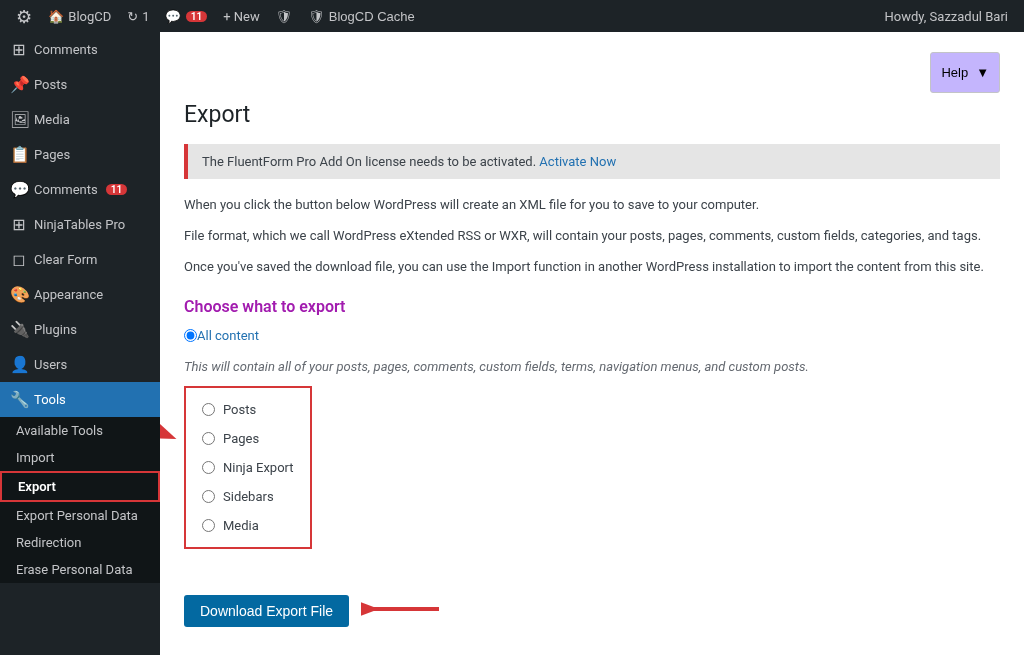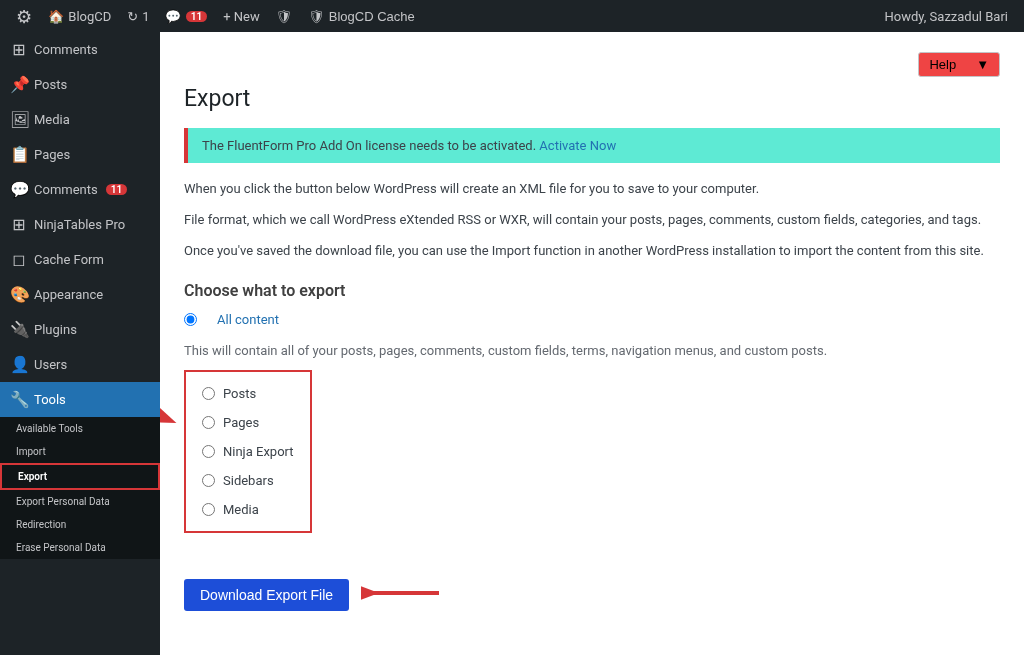--- a/index.html
+++ b/index.html
@@ -90,21 +90,21 @@
       border-radius: 10px;
       padding: 0 5px;
       font-size: 10px;
       font-weight: 600;
       margin-left: 2px;
     }
 
     .sidebar-submenu { background: #101517; }
     .sidebar-submenu .sidebar-item {
       padding: 6px 10px 6px 16px;
-      font-size: 10px;
+      font-size: 13px;
       color: #c3c4c7;
       align-items: flex-end;
     }
     .sidebar-submenu .sidebar-item.active-sub {
       color: #fff;
       font-weight: 600;
       background: #101517;
     }
     .sidebar-submenu .sidebar-item.active-sub.highlighted {
       border: 2px solid #d63638;
@@ -127,78 +127,78 @@
       position: relative;
     }
 
     
     .help-bar {
       display: flex;
       justify-content: flex-end;
       margin-bottom: 8px;
     }
     .help-btn {
-      background: #ef4444;
+      background: #c4b5fd;
       border: 1px solid #c3c4c7;
       border-radius: 3px;
-      padding: 4px 10px;
-      cursor: pointer;
-      font-size: 13px;
-      display: flex;
-      align-items: center;
-      gap: 20px;
+      padding: 12px 10px;
+      cursor: pointer;
+      font-size: 13px;
+      display: flex;
+      align-items: center;
+      gap: 8px;
     }
 
     
     .page-title {
       font-size: 23px;
       font-weight: 400;
       color: #1d2327;
       margin-bottom: 16px;
     }
 
     .notice-warning {
       border-left: 4px solid #d63638;
-      background: #5eead4;
+      background: #e5e5e5;
       padding: 10px 14px;
       margin-bottom: 16px;
       font-size: 13px;
       color: #3c434a;
     }
     .notice-warning a { color: #2271b1; text-decoration: none; }
 
     .description { color: #3c434a; font-size: 13px; line-height: 1.6; margin-bottom: 10px; }
 
-    .section-title { font-size: 16px; font-weight: 600; color: #404040; margin: 20px 0 12px; }
+    .section-title { font-size: 16px; font-weight: 600; color: #a21caf; margin: 20px 0 12px; }
     .radio-option {
       display: flex;
       align-items: center;
       gap: 8px;
       padding: 6px 0;
       font-size: 13px;
       color: #3c434a;
       cursor: pointer;
     }
     .radio-option input[type="radio"] { cursor: pointer; }
 
-    .all-content-desc { color: #646970; font-size: 13px; margin: 16px 0 12px 0; }
+    .all-content-desc { font-style: italic; color: #646970; font-size: 13px; margin: 16px 0 12px 0; }
 
     
     .export-options-box {
       border: 2px solid #d63638;
       display: inline-flex;
       flex-direction: column;
       padding: 8px 16px;
       gap: 2px;
       margin-bottom: 20px;
       position: relative;
     }
 
     .download-btn {
-      background: #1d4ed8;
+      background: #0369a1;
       color: #fff;
       border: none;
       padding: 8px 16px;
       font-size: 14px;
       border-radius: 3px;
       cursor: pointer;
       font-weight: 500;
     }
   </style>
 </head>
@@ -260,21 +260,21 @@
       <span class="icon">💬</span>
       <span>Comments</span>
       <span class="badge">11</span>
     </div>
     <div class="sidebar-item">
       <span class="icon">⊞</span>
       <span>NinjaTables Pro</span>
     </div>
     <div class="sidebar-item">
       <span class="icon">◻</span>
-      <span>Cache Form</span>
+      <span>Clear Form</span>
     </div>
     <div class="sidebar-item">
       <span class="icon">🎨</span>
       <span>Appearance</span>
     </div>
     <div class="sidebar-item">
       <span class="icon">🔌</span>
       <span>Plugins</span>
     </div>
     <div class="sidebar-item">
@@ -330,21 +330,21 @@
 
       
       <p class="description">When you click the button below WordPress will create an XML file for you to save to your computer.</p>
       <p class="description">File format, which we call WordPress eXtended RSS or WXR, will contain your posts, pages, comments, custom fields, categories, and tags.</p>
       <p class="description">Once you've saved the download file, you can use the Import function in another WordPress installation to import the content from this site.</p>
 
       
       <h2 class="section-title">Choose what to export</h2>
 
       
-      <div style="display:flex; align-items:center; gap:20px; margin-bottom:6px;">
+      <div style="display:flex; align-items:center; gap:0; margin-bottom:6px;">
         <input type="radio" name="export" id="all-content" checked="" style="">
         <label for="all-content" style="color:#2271b1; font-size:13px; cursor:pointer;">All content</label>
       </div>
       <p class="all-content-desc">This will contain all of your posts, pages, comments, custom fields, terms, navigation menus, and custom posts.</p>
 
       
       <div style="position:relative; display:inline-block;">
         
         <div style="position:absolute; left:-70px; top:20px; z-index:10;">
           <svg width="65" height="50">

